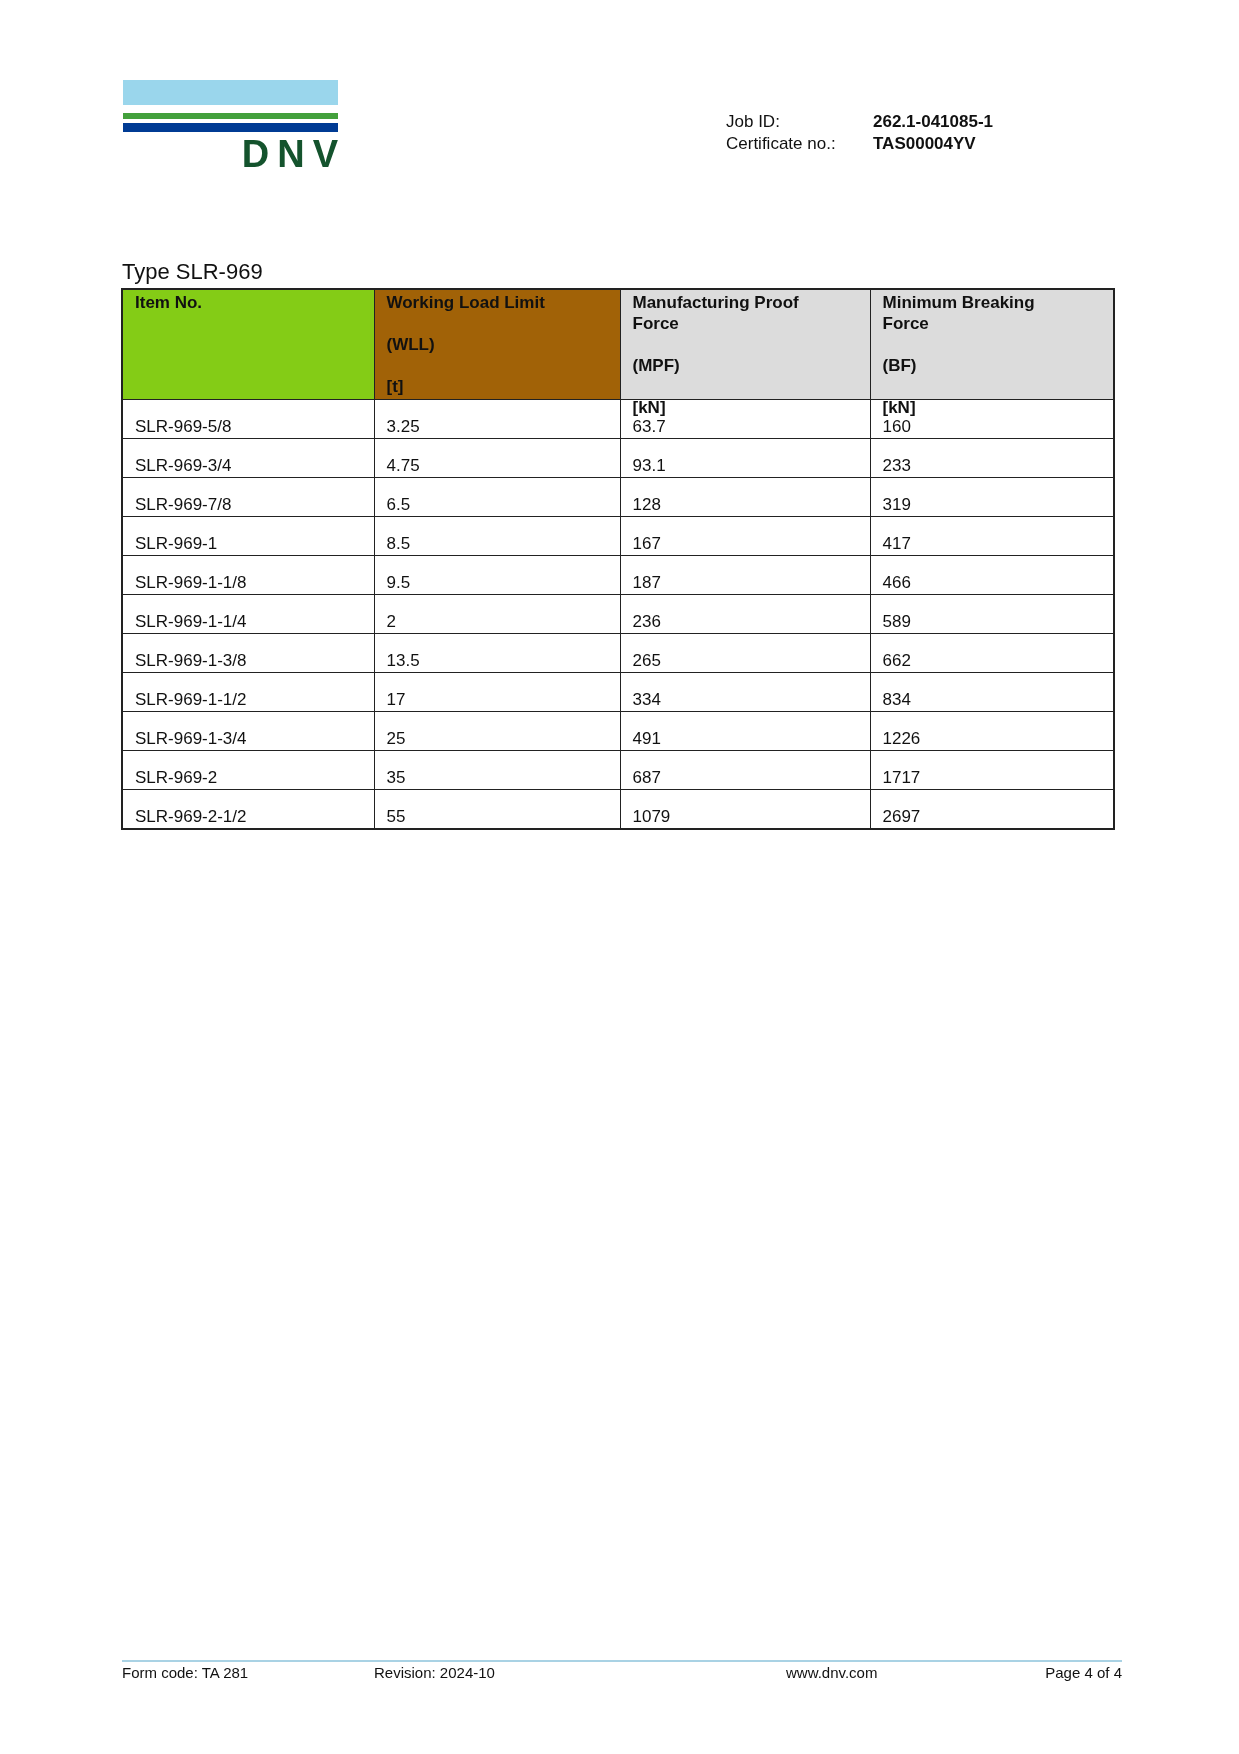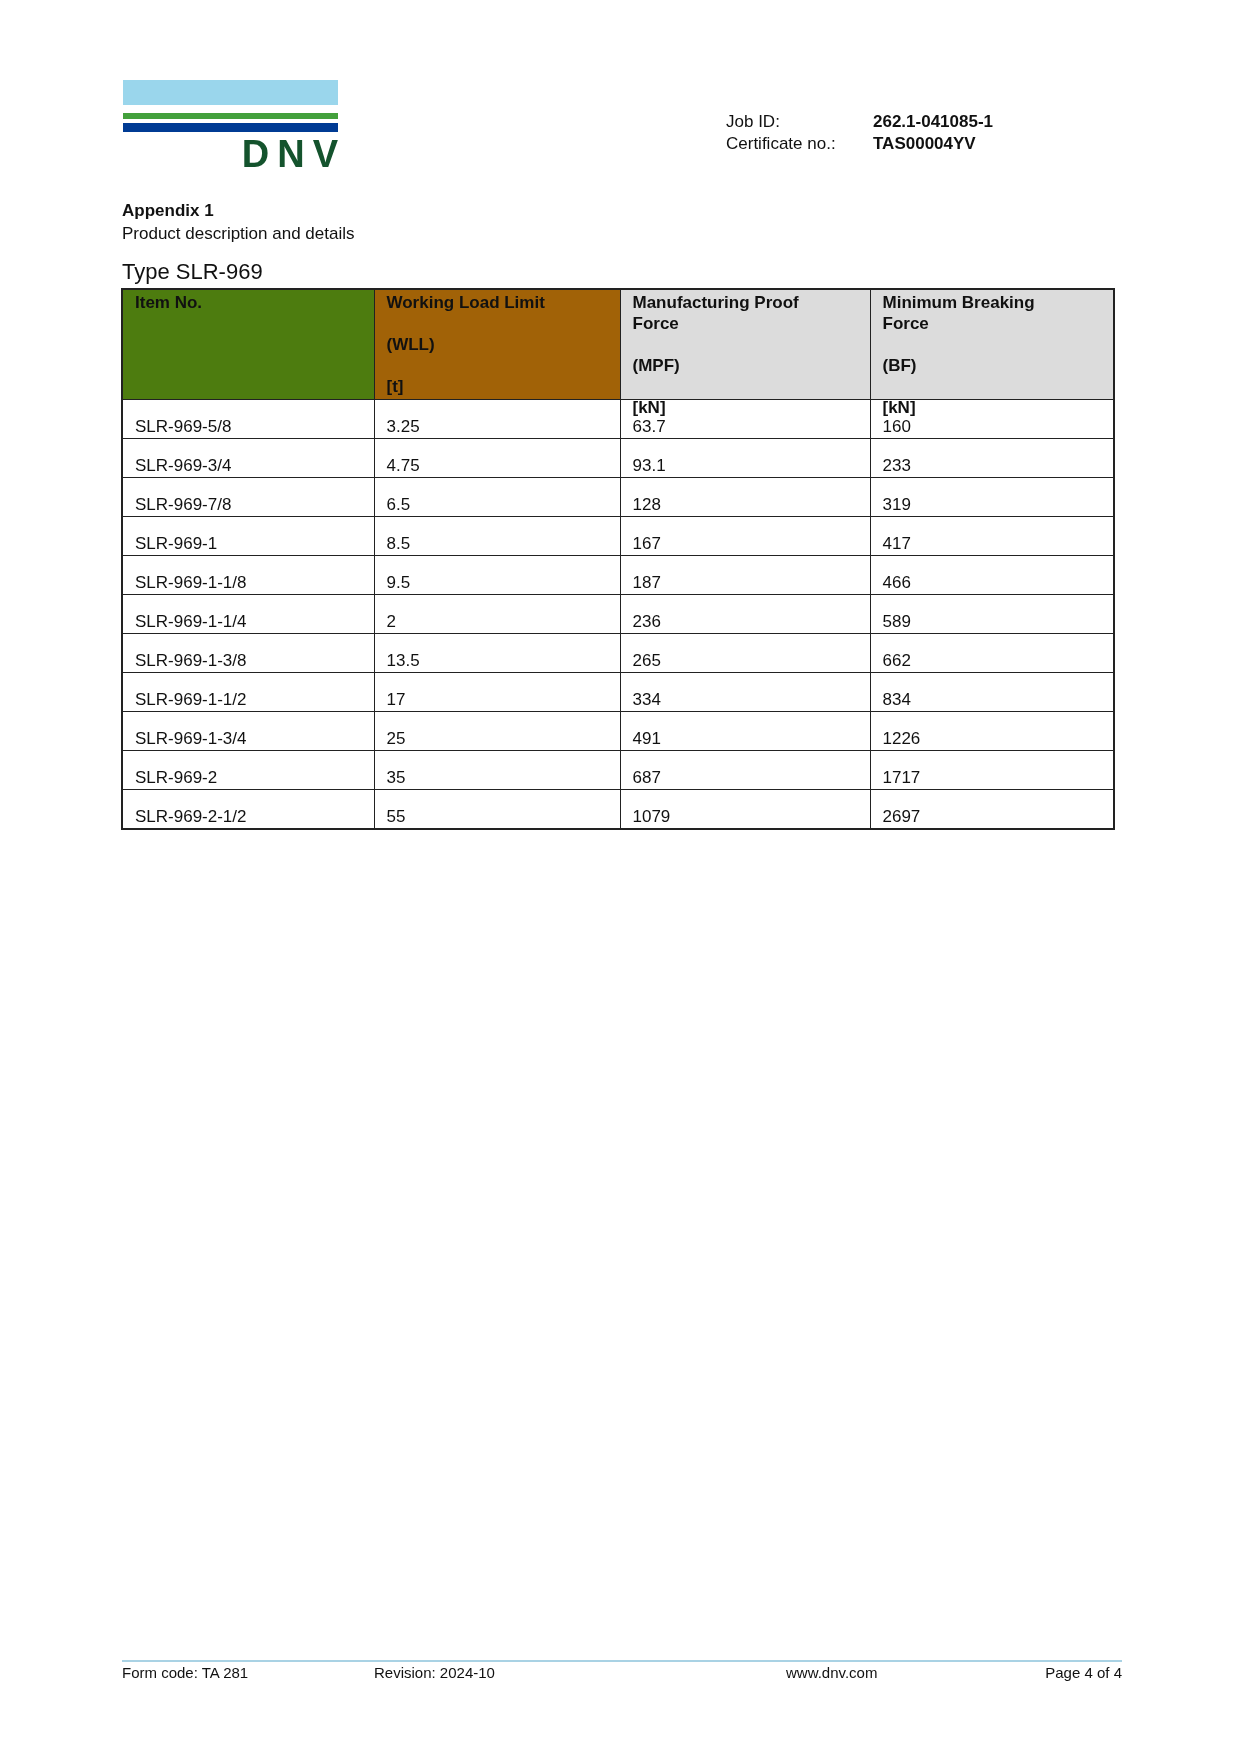--- a/index.html
+++ b/index.html
@@ -79,38 +79,34 @@
     <div class="logo-text" style="color: #14532d;">DNV</div>
   </div>
 
   <div class="jobblock">
     <div class="job-label">Job ID:</div>
     <div class="job-value">262.1-041085-1</div>
     <div class="job-label">Certificate no.:</div>
     <div class="job-value">TAS00004YV</div>
   </div>
 
-  <div class="appendix">
-    <div class="appendix-title">Appendix 1</div>
-    <div class="appendix-subtitle">Product description and details</div>
-  </div>
 
   <div class="type-label">Type SLR-969</div>
 
   <table class="spec-table">
     <colgroup>
       <col style="width:252px">
       <col style="width:246px">
       <col style="width:250px">
       <col style="width:244px">
     </colgroup>
     <thead>
       <tr>
 
-          <th style="background-color: #4d7c0f;">
+          <th style="background-color: #84cc16;">
             <div class="h-wrap">
               <div class="h-title">Item No.</div>
               <div class="h-bottom">
                 <div></div>
                 <div></div>
               </div>
             </div>
           </th>
 
           <th style="background-color: #a16207;">

